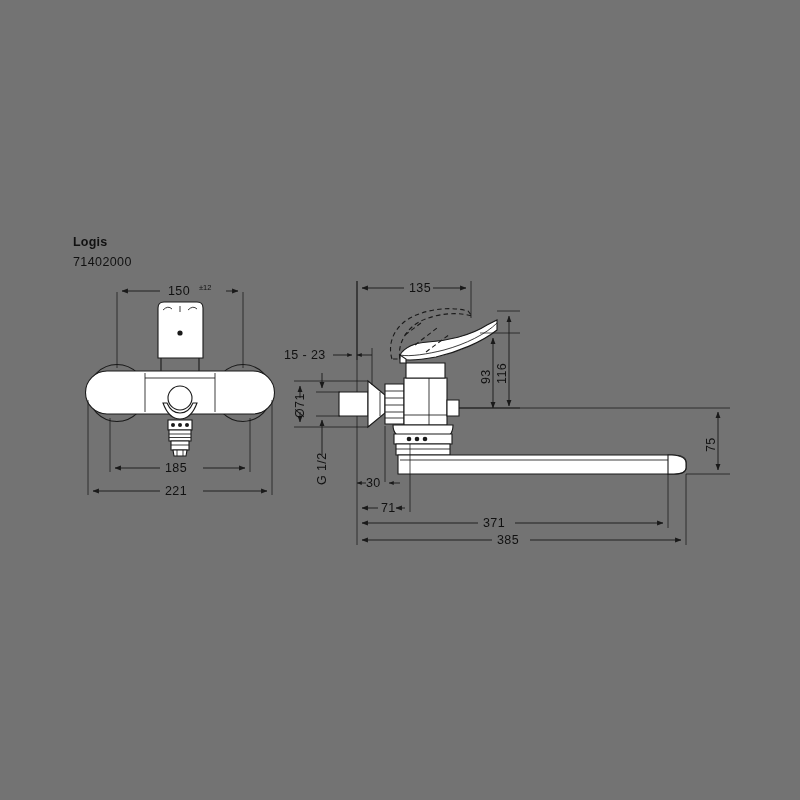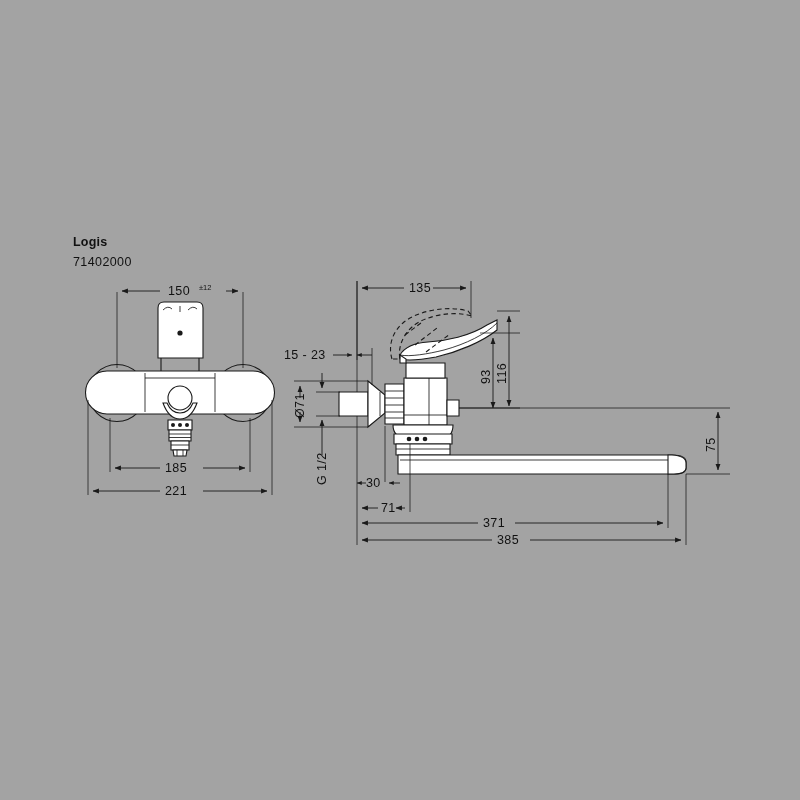--- a/index.html
+++ b/index.html
@@ -12,21 +12,21 @@
     height: 800px;
     font-family: "Liberation Sans", sans-serif;
     overflow: hidden;
     position: relative;
   }
   #sheet {
     position: absolute;
     left: 0; top: 0;
     width: 800px;
     height: 800px;
-    background: #a3a3a3;
+    background: #737373;
   }
   svg.drawing {
     position: absolute;
     left: 0; top: 0;
     width: 800px;
     height: 800px;
     display: block;
   }
   .ln   { stroke: #1a1a1a; stroke-width: 1.1; fill: none; }
   .ln-t { stroke: #1a1a1a; stroke-width: 0.85; fill: none; }

